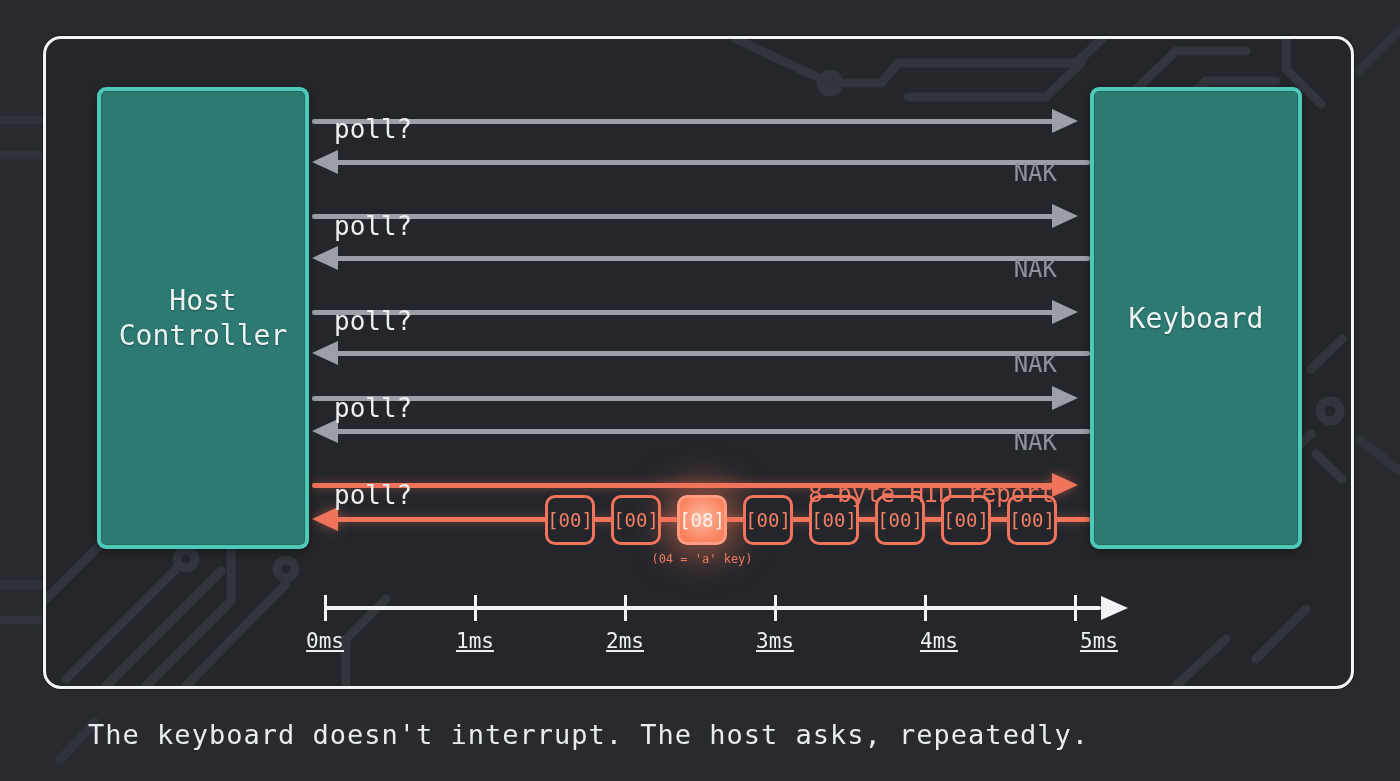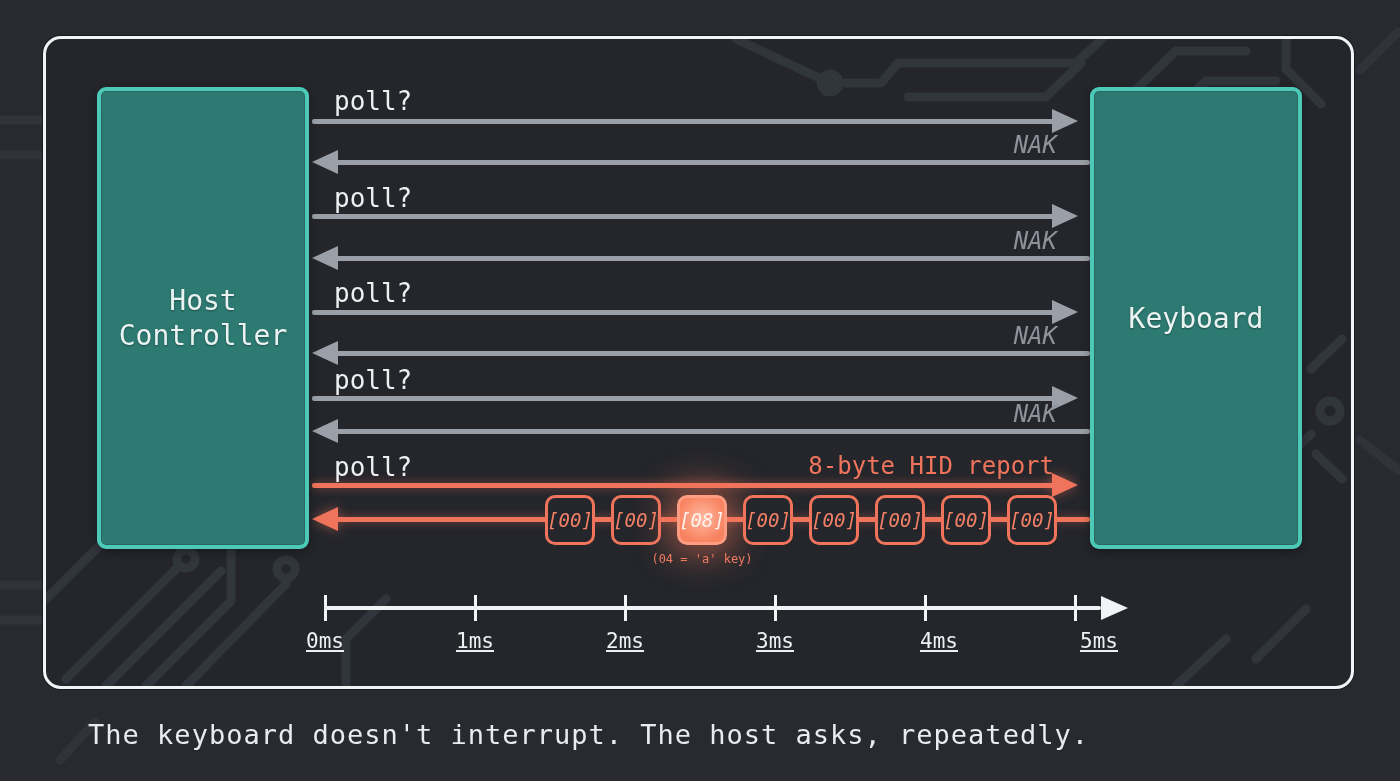--- a/index.html
+++ b/index.html
@@ -26,23 +26,23 @@
     box-shadow:0 3px 10px rgba(0,0,0,.35), inset 0 0 0 1px rgba(0,0,0,.15);
     z-index:2;
   }
   .node .node-label {
     color:#eaf3f1; font-size:28px; line-height:1.25; text-align:center;
     width:180px; text-shadow:0 1px 2px rgba(0,0,0,.35);
   }
   .node.host { left:51px; }
   .node.kb   { left:1044px; }
 
-  .lbl { position:absolute; line-height:1; z-index:3; }
+  .lbl { position:absolute; line-height:1; z-index:3;margin-top:28px; }
   .lbl.poll   { left:288px; font-size:26px; color:#edeff1; }
-  .lbl.nak    { right:294px; font-size:24px; color:#8d929b;font-style:italic; }
+  .lbl.nak    { right:294px; font-size:24px; color:#8d929b; }
   .lbl.report { right:297px; font-size:24px; color:#f0745c; }
 
   .arr { position:absolute; height:24px; z-index:1; }
   .arr .shaft { position:absolute; top:10px; height:5px; border-radius:2px; }
   .arr .head  { position:absolute; top:0; width:0; height:0; }
 
   .arr-r { left:266px; width:766px; }
   .arr-r .shaft { left:0; width:744px; }
   .arr-r .head  { right:0; border-top:12px solid transparent; border-bottom:12px solid transparent; border-left:26px solid; }
 
@@ -57,21 +57,20 @@
   .salmon .shaft { background:#f0745c; box-shadow:0 0 10px rgba(244,116,88,.45); }
   .salmon.arr-r .head { border-left-color:#f0745c; filter:drop-shadow(0 0 6px rgba(244,116,88,.5)); }
   .salmon.arr-l .head { border-right-color:#f0745c; filter:drop-shadow(0 0 6px rgba(244,116,88,.5)); }
 
   .byte {
     position:absolute; top:456px; width:50px; height:50px;
     border:3px solid #f0745c; border-radius:10px;
     background:#24262b; color:#f28066;
     font-size:19px; display:flex; align-items:center; justify-content:center;
     z-index:2;
-    font-style:italic;
   }
   .byte.hot {
     background:radial-gradient(circle at 50% 45%, #ffb9a1 0%, #f8825f 75%);
     color:#fff3ee; border-color:#ff9d82;
     box-shadow:0 0 34px 10px rgba(246,120,88,.5);
   }
   .byte-note {
     position:absolute; top:513px; left:516px; width:280px; text-align:center;
     color:#ef7a60; font-size:12px; z-index:3;
   }

